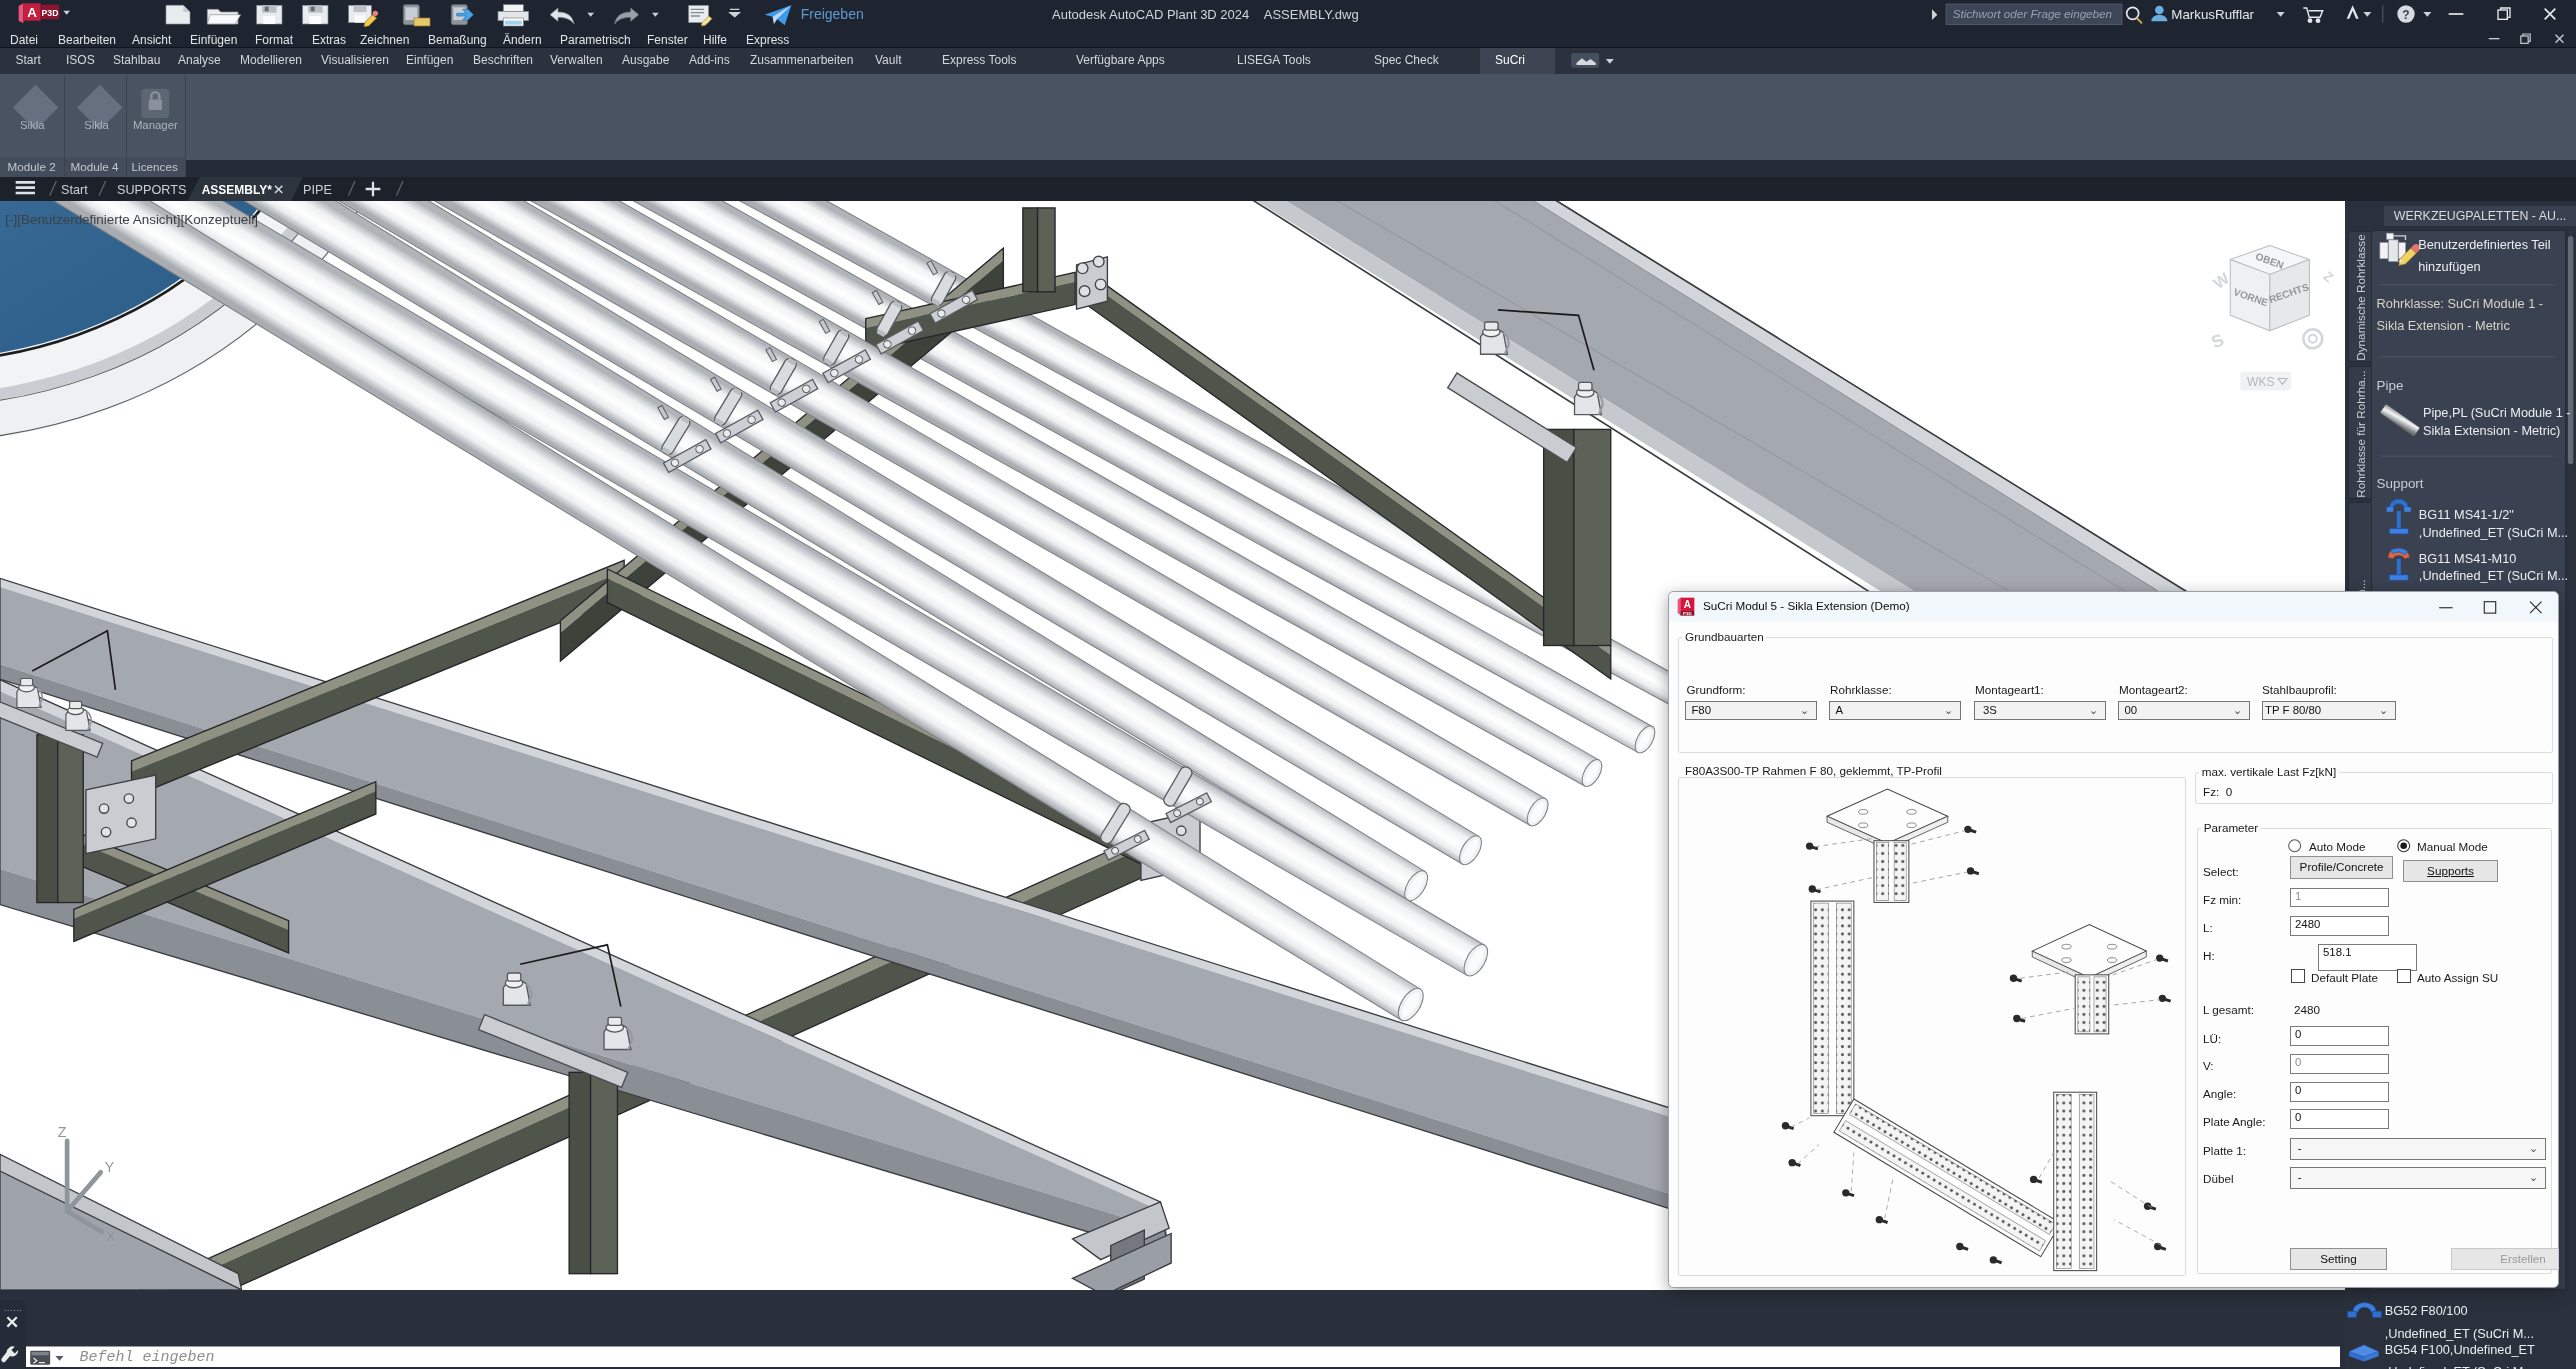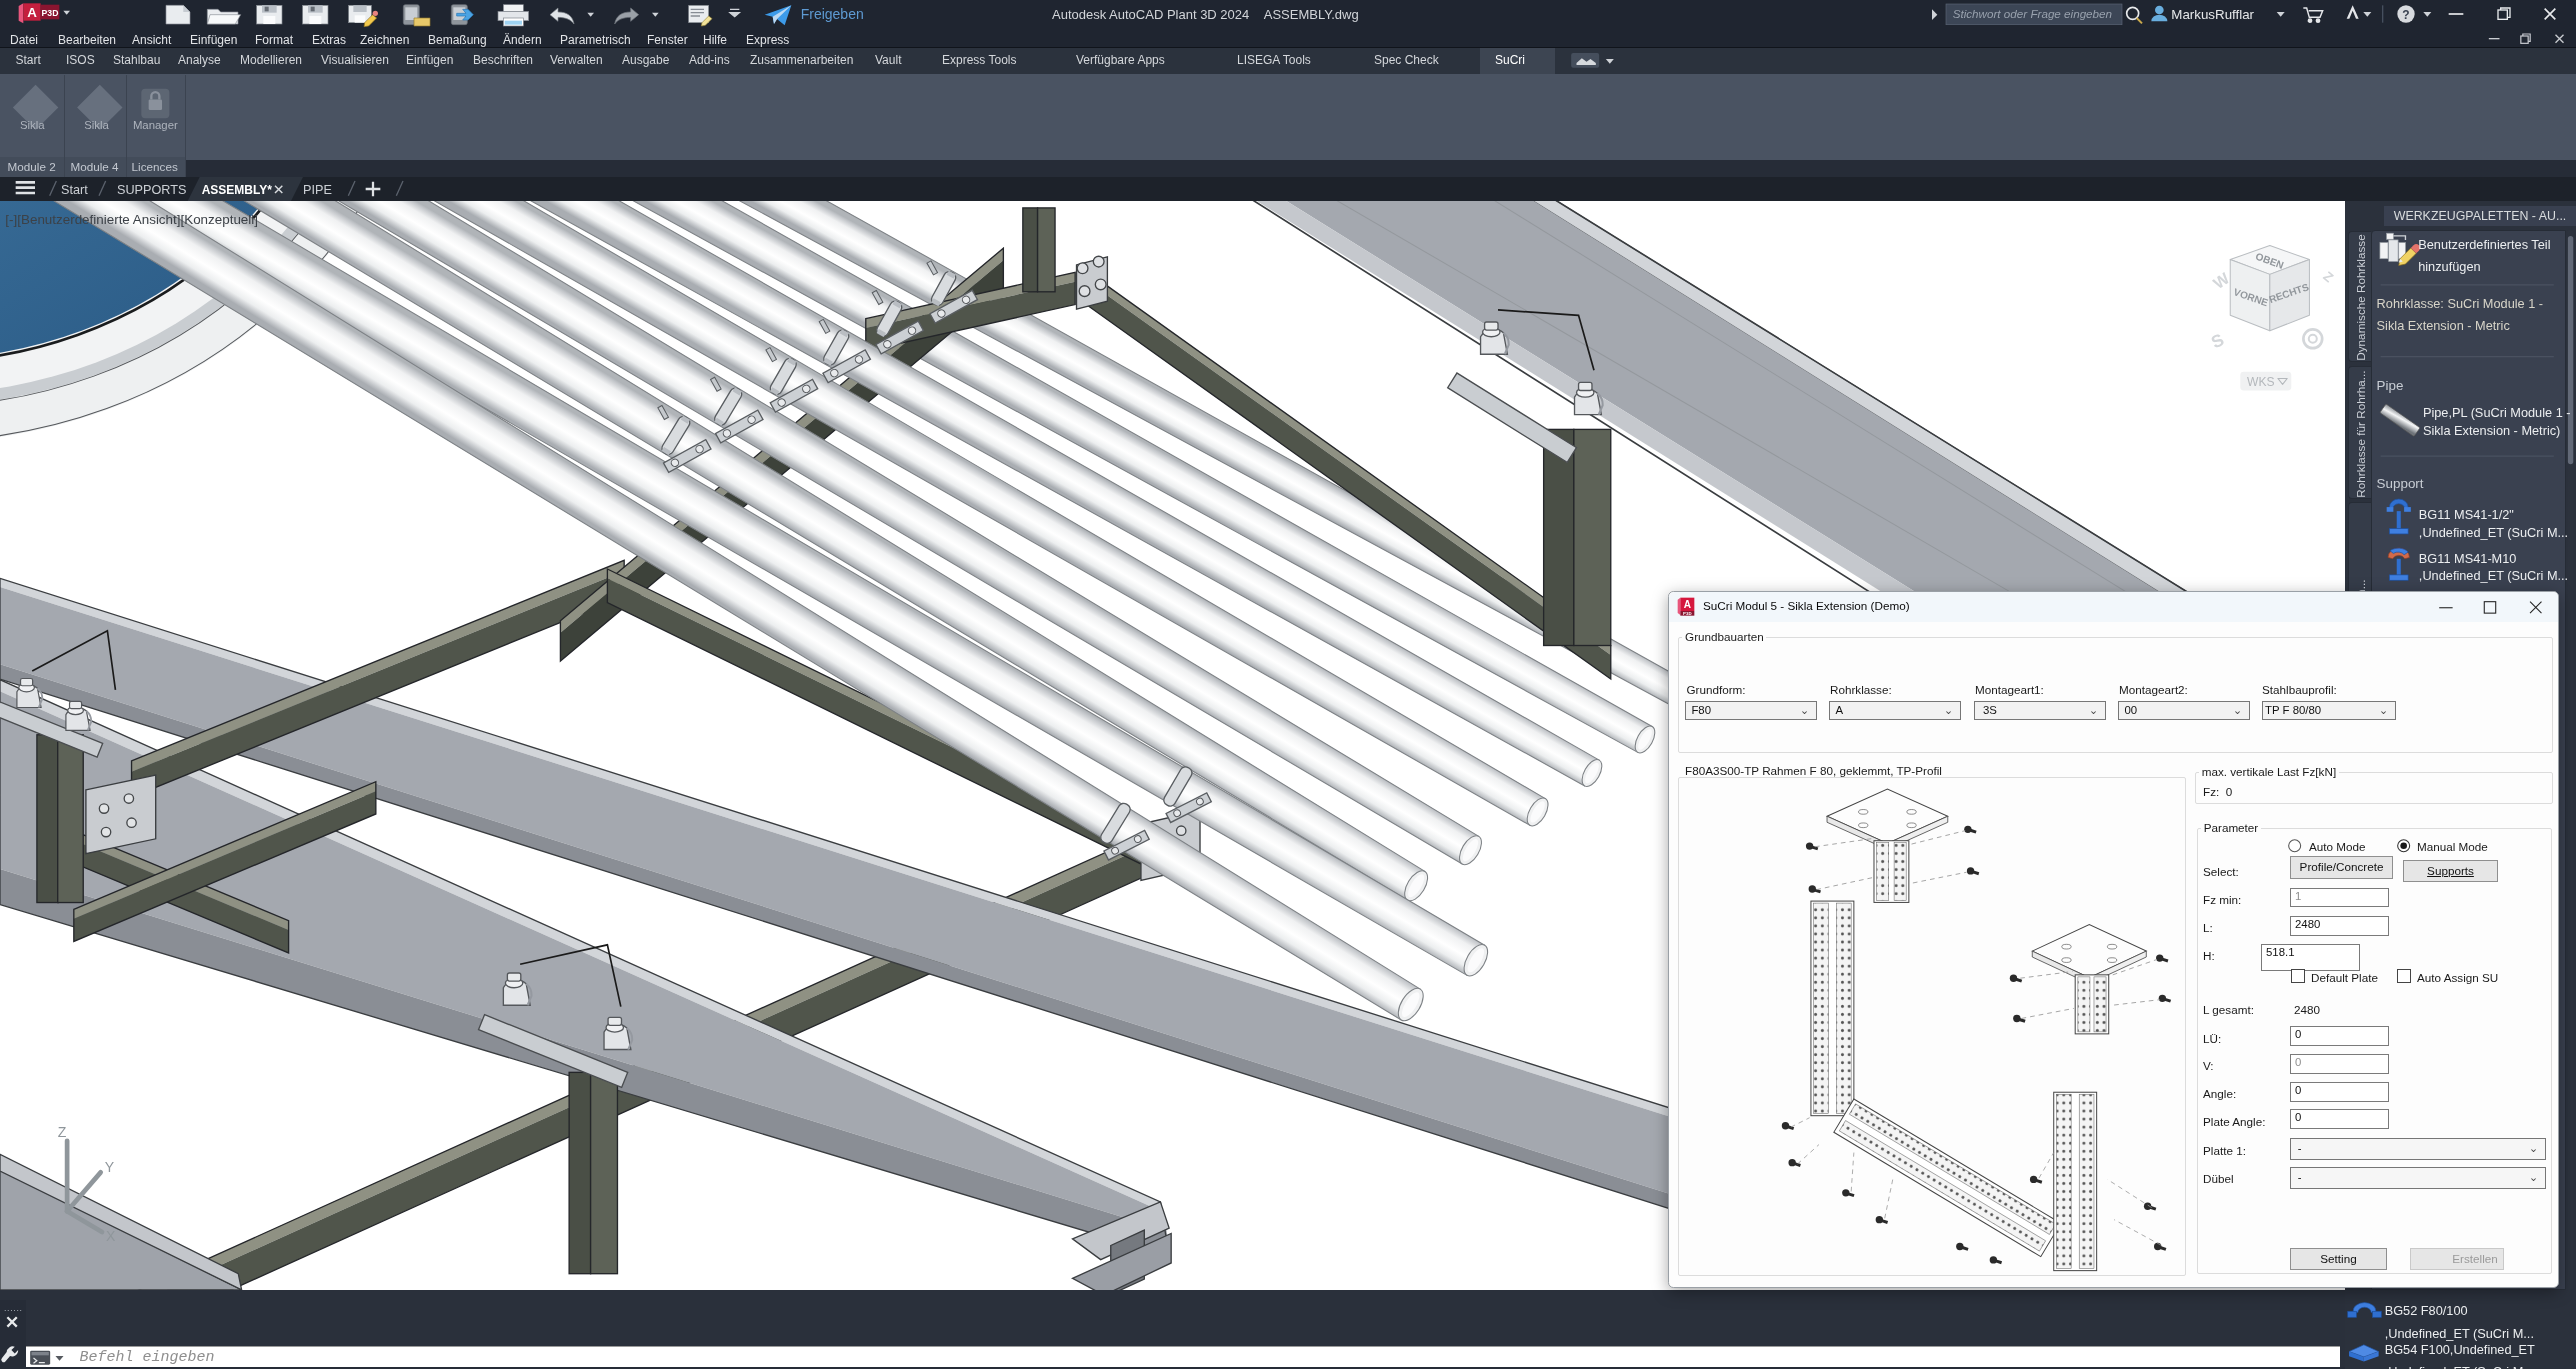--- a/index.html
+++ b/index.html
@@ -817,36 +817,36 @@
       </svg>
     <div class="dlabel" style="left:748px;top:248px;">Manual Mode</div>
     <div class="dlabel" style="left:534px;top:273px;">Select:</div>
     <div class="dbtn" style="left:621px;top:264px;width:103px;height:23px;line-height:20px;">Profile/Concrete</div>
     <div class="dbtn" style="left:734px;top:268px;width:95px;height:21.5px;line-height:20px;"><span style="text-decoration:underline">Supports</span></div>
     <div class="dlabel" style="left:534px;top:301px;">Fz min:</div>
     <div class="din" style="left:621px;top:296px;width:99px;height:19px;color:#909090;">1</div>
     <div class="dlabel" style="left:534px;top:329px;">L:</div>
     <div class="din" style="left:621px;top:324px;width:99px;height:19.5px;">2480</div>
     <div class="dlabel" style="left:534px;top:357px;">H:</div>
-    <div class="din" style="left:592px;top:352px;width:99px;height:27px;">518.1</div>
+    <div class="din" style="left:649px;top:352px;width:99px;height:27px;">518.1</div>
     <div class="abs" style="left:622px;top:377px;width:14px;height:14px;border:1px solid #444;background:#fff;"></div>
     <div class="dlabel" style="left:642px;top:379px;">Default Plate</div>
     <div class="abs" style="left:728px;top:377px;width:14px;height:14px;border:1px solid #444;background:#fff;"></div>
     <div class="dlabel" style="left:748px;top:379px;">Auto Assign SU</div>
     <div class="dlabel" style="left:534px;top:411px;">L gesamt:</div>
     <div class="dlabel" style="left:625px;top:411px;">2480</div>
     <div class="dlabel" style="left:534px;top:440px;">LÜ:</div>
     <div class="din" style="left:621px;top:434px;width:99px;height:19.5px;">0</div>
     <div class="dlabel" style="left:534px;top:467px;">V:</div>
     <div class="din" style="left:621px;top:462px;width:99px;height:19.5px;color:#909090;">0</div>
     <div class="dlabel" style="left:534px;top:495px;">Angle:</div>
     <div class="din" style="left:621px;top:490px;width:99px;height:19.5px;">0</div>
     <div class="dlabel" style="left:534px;top:523px;">Plate Angle:</div>
     <div class="din" style="left:621px;top:517px;width:99px;height:19.5px;">0</div>
     <div class="dlabel" style="left:534px;top:552px;">Platte 1:</div>
     <div class="ddrop" style="left:621px;top:546px;width:256px;height:21.5px;line-height:19.5px;padding-left:6.7px;background:#f6f6f6;">-<span style="position:absolute;right:6.7px;color:#444;">⌄</span></div>
     <div class="dlabel" style="left:534px;top:580px;">Dübel</div>
     <div class="ddrop" style="left:621px;top:575px;width:256px;height:21.5px;line-height:19.5px;padding-left:6.7px;background:#f6f6f6;">-<span style="position:absolute;right:6.7px;color:#444;">⌄</span></div>
     <div class="dbtn" style="left:621px;top:656px;width:97px;height:21.5px;line-height:20px;">Setting</div>
-    <div class="dbtn" style="left:741px;top:656px;width:94px;height:21.5px;line-height:20px;color:#9a9a9a;border-color:#c9c9c9;padding-left:36px;">Erstellen</div>
+    <div class="dbtn" style="left:782px;top:656px;width:108px;height:21.5px;line-height:20px;color:#9a9a9a;border-color:#c9c9c9;padding-left:36px;">Erstellen</div>
   </div>
 </div>
 
 
 </body></html>

